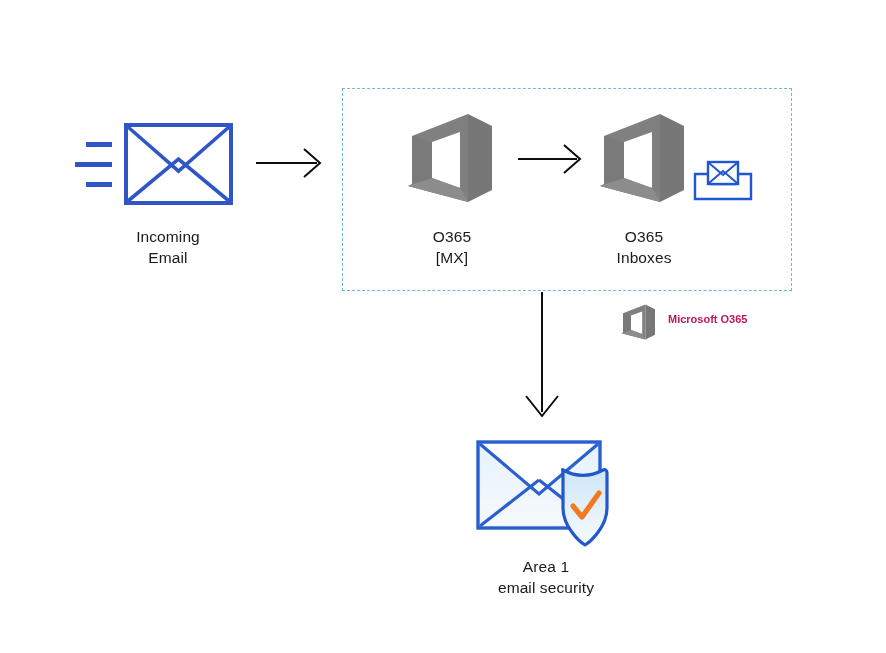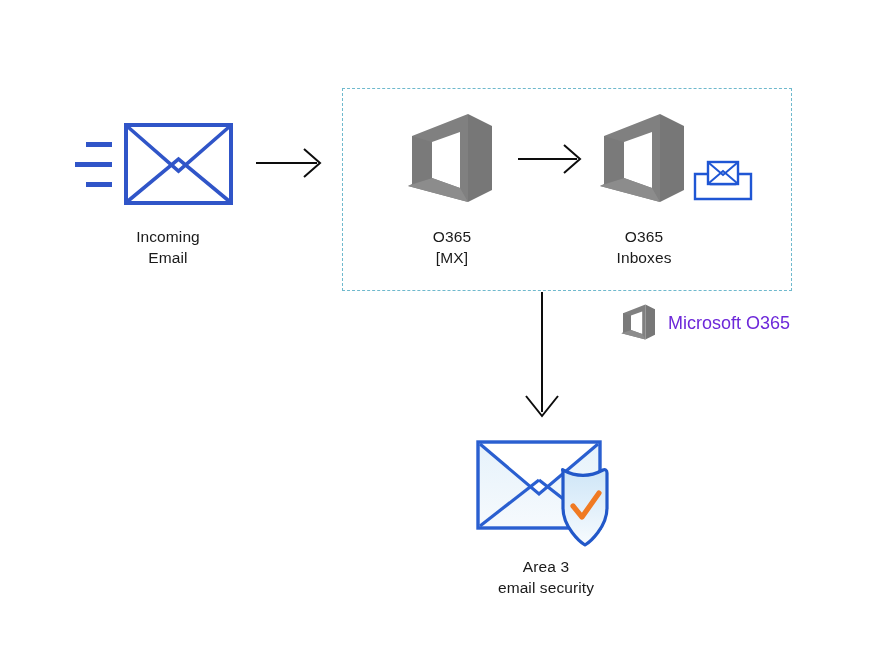--- a/index.html
+++ b/index.html
@@ -32,24 +32,25 @@
     letter-spacing: 0.1px;
   }
   .label-journaling {
     color: #2a52be;
     font-weight: bold;
     font-size: 16px;
     letter-spacing: 0.2px;
   }
   .legend-label {
     position: absolute;
-    color: #6d28d9;
-    font-size: 18px;
+    color: #be185d;
+    font-size: 11px;
     font-family: "Liberation Sans", sans-serif;
     white-space: nowrap;
+    font-weight: bold;
   }
   .dashed-zone {
     position: absolute;
     border: 1.6px dashed #6fb9cd;
     box-sizing: border-box;
     background: transparent;
   }
   svg { display: block; overflow: visible; }
 </style>
 </head>
@@ -173,16 +174,16 @@
                C139 37 141 38 141 41
                L141 76
                C141 95 124 110 119 113
                C114 110 97 95 97 76
                L97 41
                C97 38 96 37 97 38 Z" fill="url(#shieldGrad)" stroke="#2258c9" stroke-width="3.2" stroke-linejoin="round"></path>
 
       <path d="M107 74 L116 85 L133 61" fill="none" stroke="#f07a22" stroke-width="5.2" stroke-linecap="round" stroke-linejoin="round"></path>
     </svg>
   </div>
-  <div class="label" style="left:464px; top:556px; width:164px;">Area 3
+  <div class="label" style="left:464px; top:556px; width:164px;">Area 1
 email security</div>
 
 </div>
 
 </body></html>

